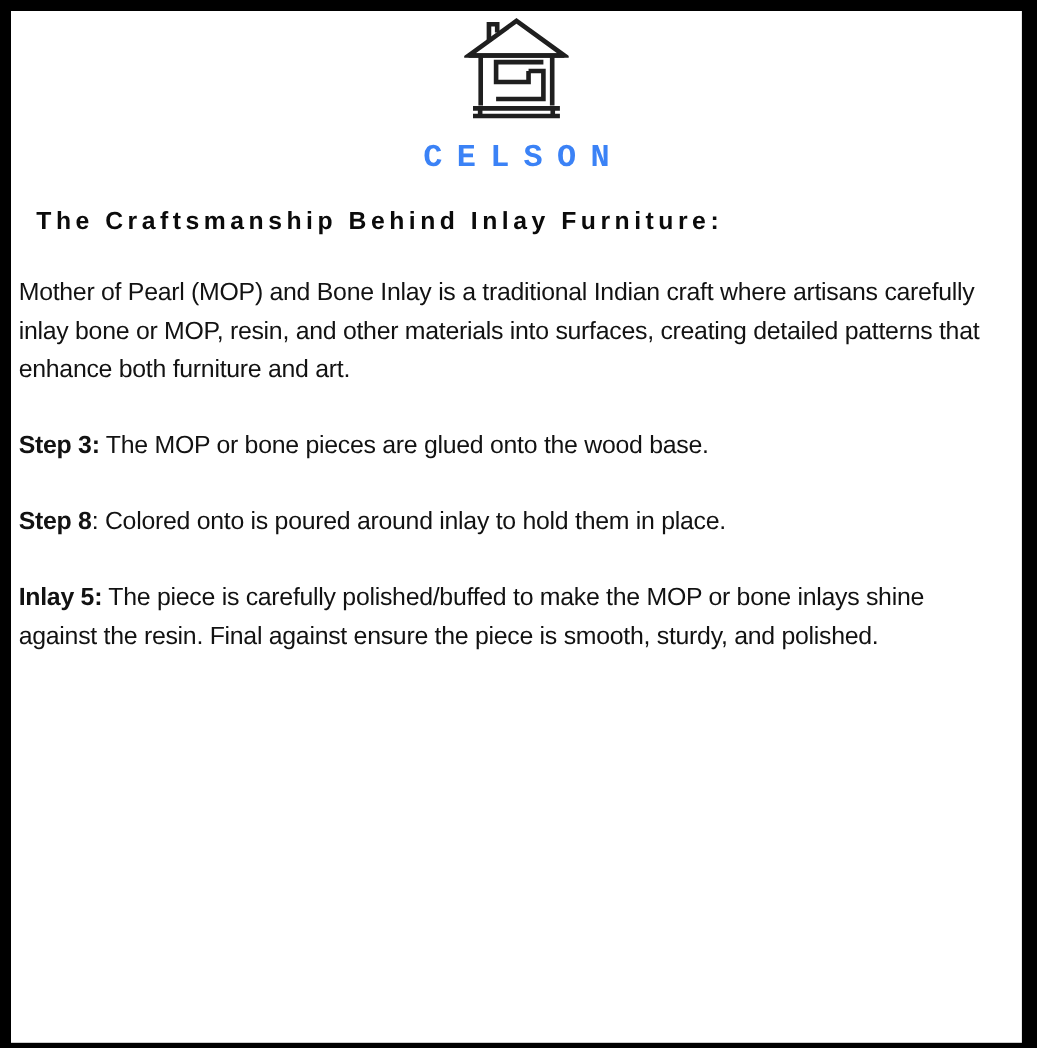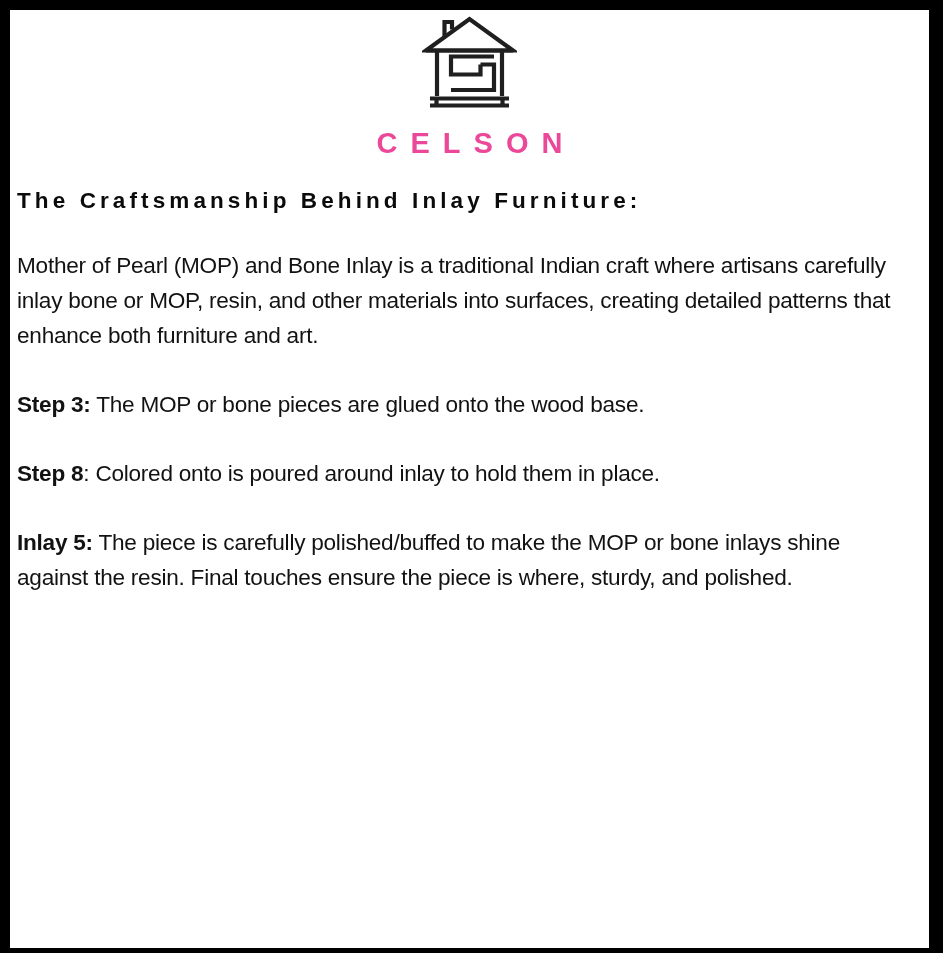--- a/index.html
+++ b/index.html
@@ -60,43 +60,43 @@
     padding-top: 6px;
   }
   .logo-mark {
     display: block;
     margin: 0 auto;
     width: 95px;
     height: 97px;
   }
   .wordmark {
     margin-top: 16px;
-    font-family: Liberation Sans, sans-serif;
+    font-family: Liberation Mono, monospace;
     font-size: 29px;
     font-weight: 700;
     letter-spacing: 13px;
     text-indent: 13px;
-    color: #ec4899;
+    color: #3b82f6;
     line-height: 1;
   }
 
   .textcol {
     margin-top: 29px;
     padding-left: 7px;
     padding-right: 22px;
   }
 
   .heading {
     font-family: "Liberation Sans", sans-serif;
     font-size: 22.5px;
     font-weight: 700;
     letter-spacing: 4.1px;
     color: #0b0b0b;
     line-height: 1.2;
-    margin: 0 0 0 0;
+    margin: 0 0 0 16px;
     white-space: nowrap;
   }
 
   .para {
     font-family: "Liberation Sans", sans-serif;
     font-size: 22.6px;
     font-weight: 400;
     color: #121212;
     line-height: 35px;
     margin: 0;
@@ -157,18 +157,18 @@
 
       <p class="para gap-lg">
         <span class="b">Step 3:</span><span></span> <span>The MOP or bone pieces are glued onto the wood base.</span>
       </p>
 
       <p class="para gap-lg">
         <span class="b">Step 8</span><span>:</span> <span>Colored onto is poured around inlay to hold them in place.</span>
       </p>
 
       <p class="para gap-lg">
-        <span class="b">Inlay 5:</span><span></span> <span>The piece is carefully polished/buffed to make the MOP or bone inlays shine against the resin. Final touches ensure the piece is where, sturdy, and polished.</span>
+        <span class="b">Inlay 5:</span><span></span> <span>The piece is carefully polished/buffed to make the MOP or bone inlays shine against the resin. Final against ensure the piece is smooth, sturdy, and polished.</span>
       </p>
 
     </div>
   </div>
 </div>
 
 </body></html>

